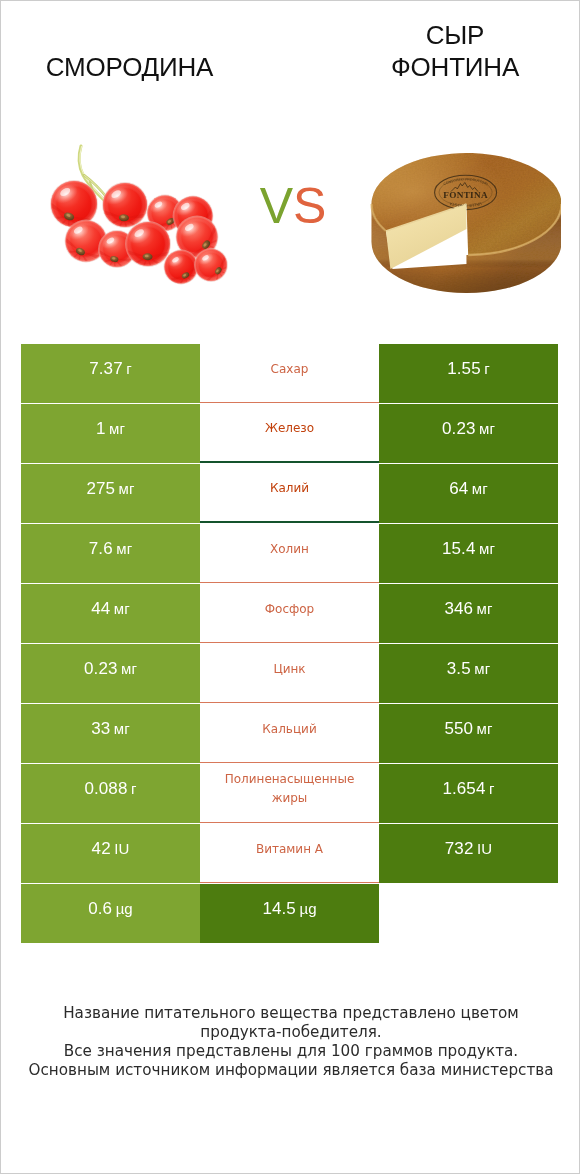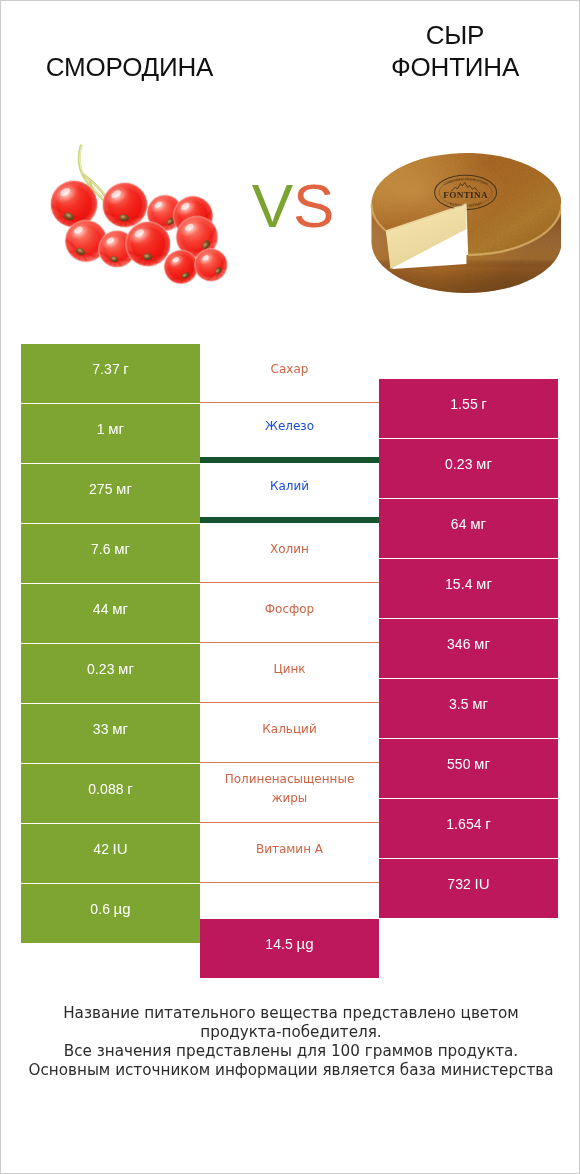--- a/index.html
+++ b/index.html
@@ -29,58 +29,58 @@
   }
   #title-left{left:0px;top:50px;width:257px;}
   #title-right{left:325px;top:18px;width:258px;}
 
   
   #hero{position:absolute;left:0;top:120px;width:578px;height:190px;}
   #currants{position:absolute;left:40px;top:10px;}
   #cheese{position:absolute;left:360px;top:20px;}
   #vs{
     position:absolute;left:242px;top:170px;width:100px;height:70px;
-    font-size:62px;line-height:70px;font-weight:400;text-align:center;
+    font-size:50px;line-height:70px;font-weight:400;text-align:center;
   }
   #vs .v{color:#7ba32f;}
   #vs .s{color:#e0643f;}
 
   
   #table{position:absolute;left:20px;top:343px;width:538px;}
   .row{display:flex;height:60px;}
   .cell{
     box-sizing:border-box;
     width:179px;height:59px;
     display:flex;align-items:center;justify-content:center;
     font-size:13px;
     padding-bottom:10px;
   }
   .cell.left{background:#7ea531;color:#ffffff;}
-  .cell.right{background:#be185d;color:#ffffff;margin-top:35px;}
-  .cell .num{font-size:14px;letter-spacing:0.1px;}
+  .cell.right{background:#4d7c0f;color:#ffffff;}
+  .cell .num{font-size:17px;letter-spacing:0.1px;}
   .cell .unit{font-size:15px;margin-left:3.5px;letter-spacing:0.1px;}
   .cell.mid{
     background:#ffffff;
     font-family:"DejaVu Sans", sans-serif;
     font-weight:400;
     font-size:12px;
     letter-spacing:0px;
     text-align:center;
     line-height:19px;
     white-space:normal;
     overflow:hidden;
     padding:0 0 8px 0;
   }
   .cell.mid > .lbl{
     display:block;width:179px;
     box-sizing:border-box;
     padding:0 15px;
     overflow:hidden;
   }
-  .cell.mid.g{color:#1d4ed8;border-bottom:6px solid #14532d;}
+  .cell.mid.g{color:#c2410c;border-bottom:2px solid #14532d;}
   .cell.mid.o{color:#cd6444;border-bottom:1px solid #d8785a;}
 
   
   #note{
     position:absolute;left:0;top:1003px;width:580px;
     text-align:center;color:#2b2b2b;
     font-family:"DejaVu Sans", sans-serif;
     font-size:15.2px;line-height:19px;
   }
 </style>

